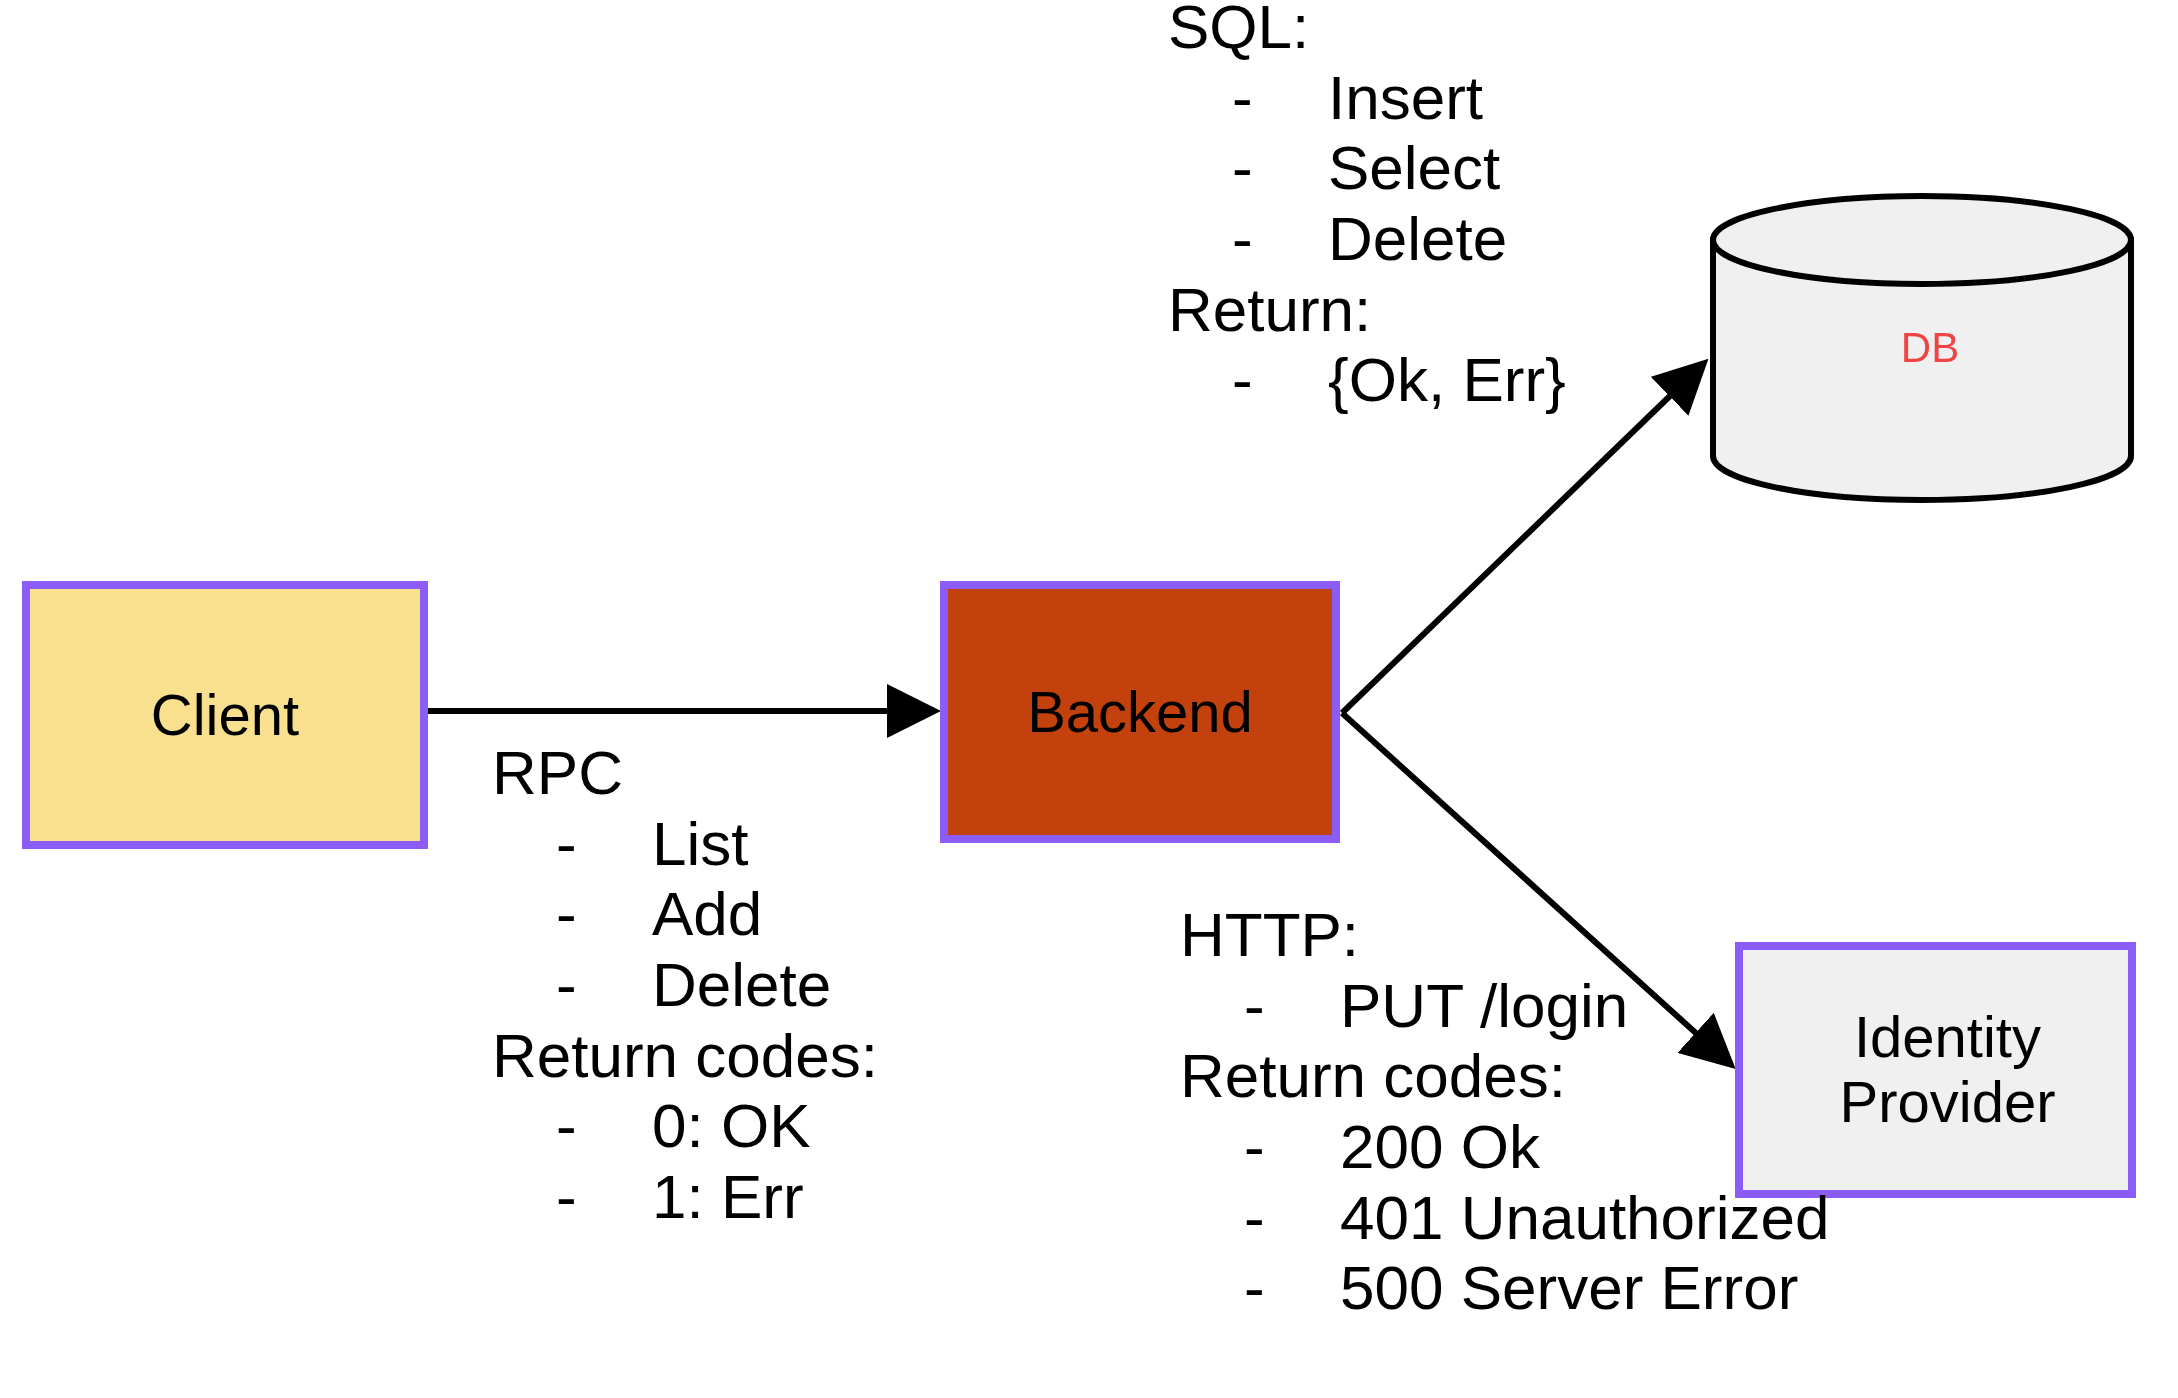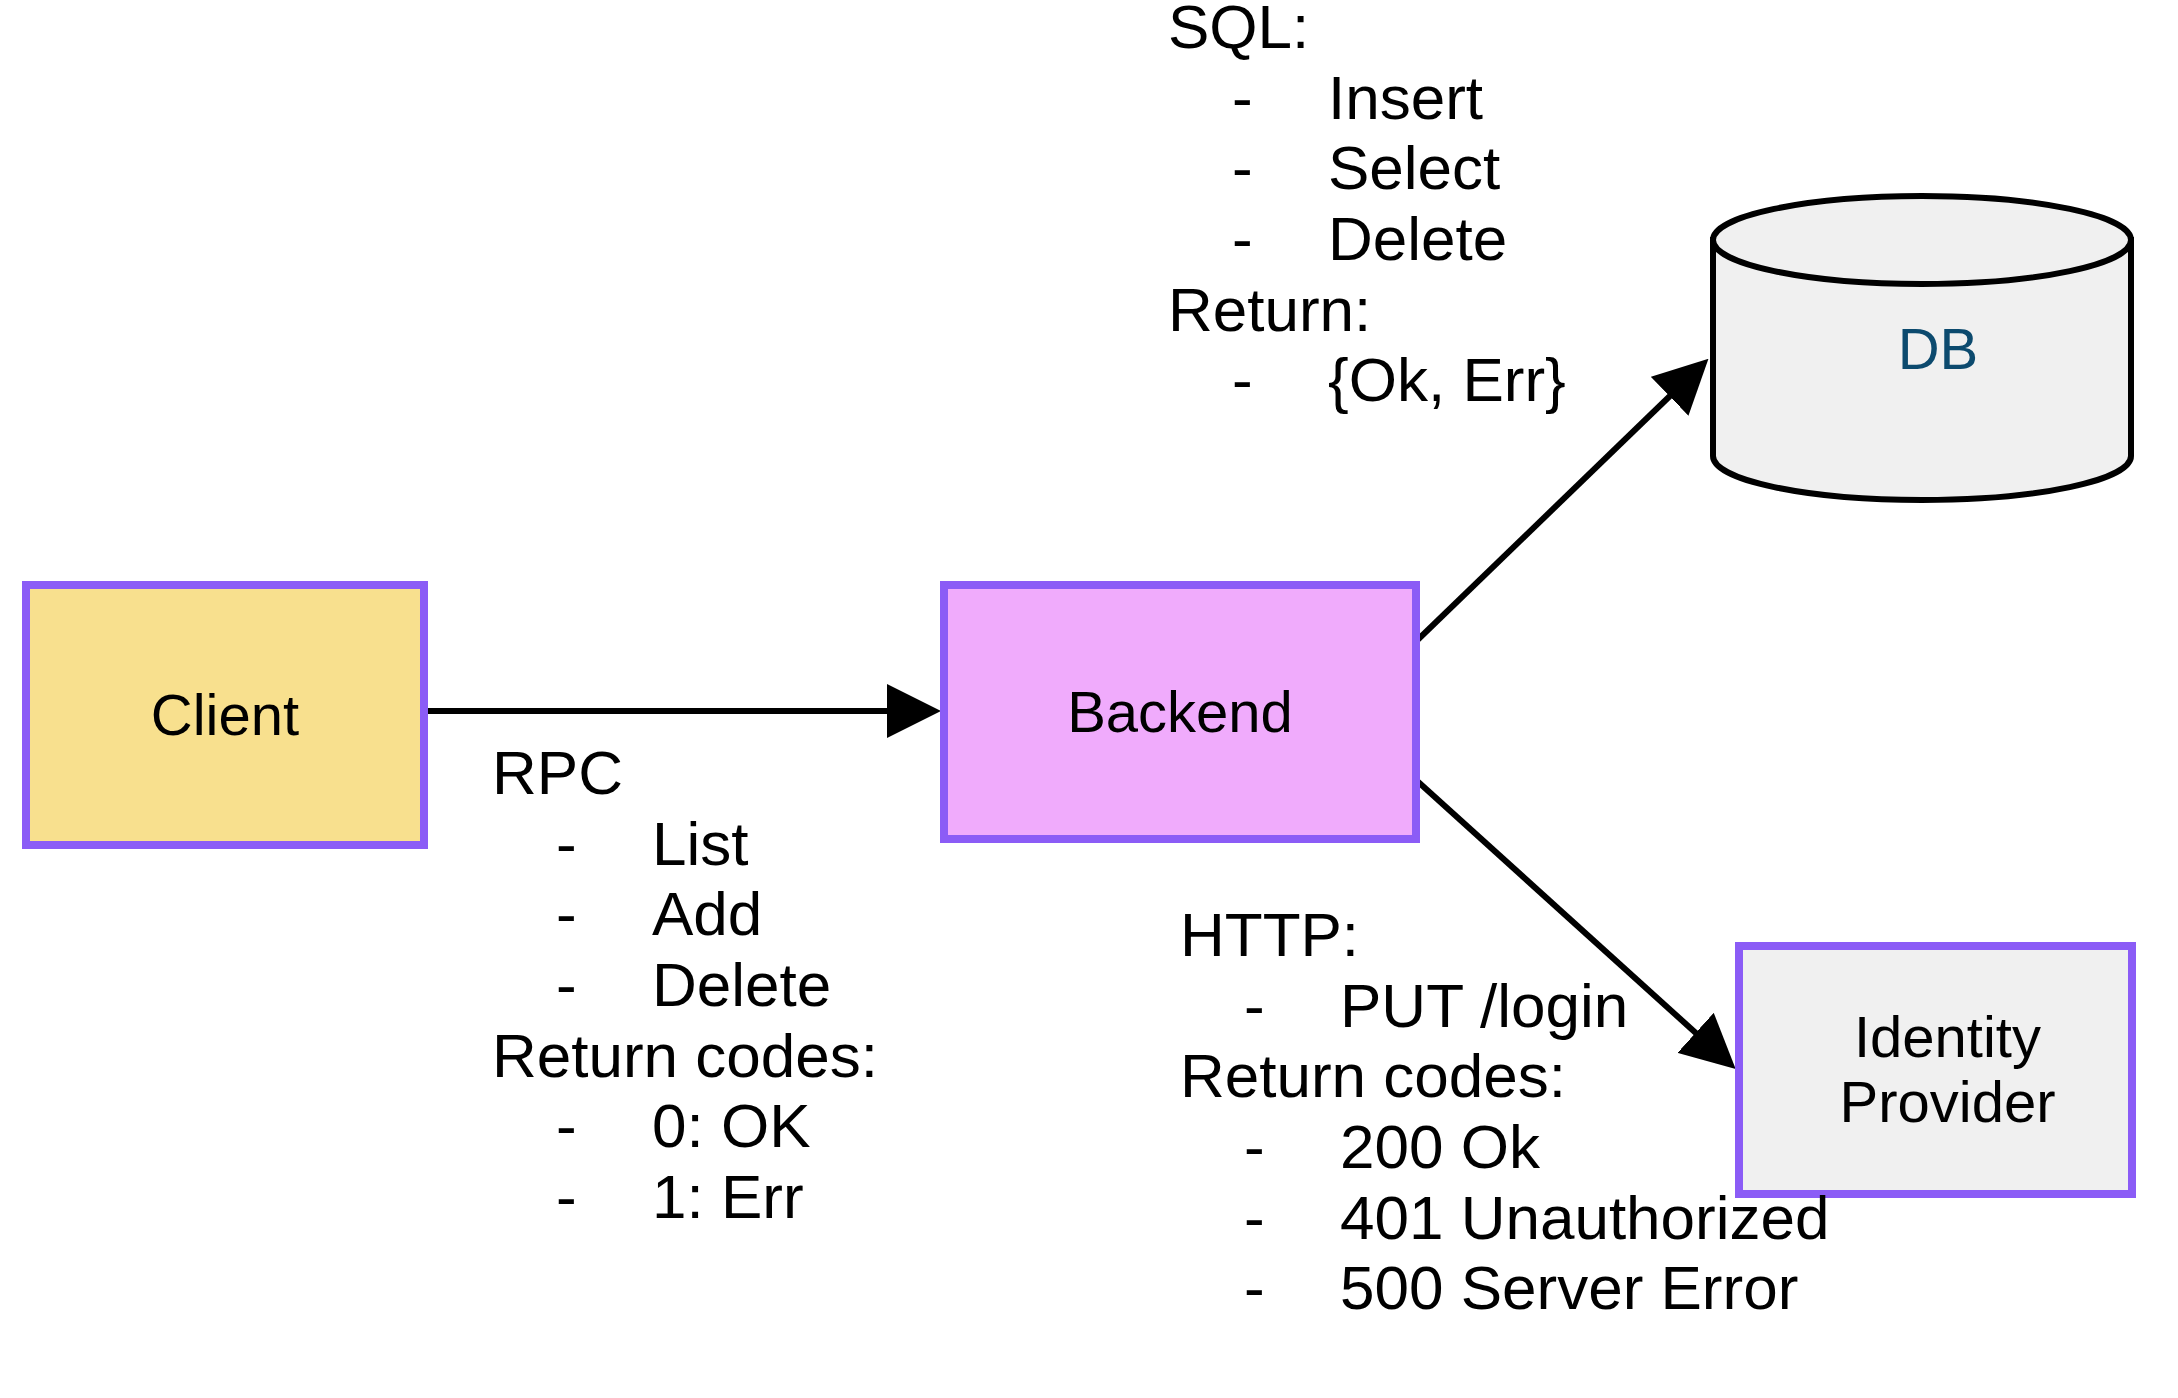--- a/index.html
+++ b/index.html
@@ -38,46 +38,46 @@
     white-space: pre-line;
   }
 
   #client-node {
     left: 22px;  top: 581px;
     width: 406px; height: 268px;
     background: #F8E08E;
   }
   #backend-node {
     left: 940px; top: 581px;
-    width: 480px; height: 262px;
-    background: #f0abfc;
+    width: 400px; height: 262px;
+    background: #c2410c;
   }
   #idp-node {
     left: 1735px; top: 942px;
     width: 401px; height: 256px;
     background: #F0F0F0;
     padding-left: 24px;
   }
 
   
   #db-node {
     position: absolute;
     left: 1708px; top: 192px;
     width: 428px; height: 312px;
   }
   #db-node svg { display: block; }
   #db-label {
     position: absolute;
-    left: 16px; top: 0;
+    left: 8px; top: 0;
     width: 428px; height: 312px;
     display: flex;
     align-items: center;
     justify-content: center;
-    font-size: 58px;
-    color: #0c4a6e;
+    font-size: 42px;
+    color: #ef4444;
   }
 
   
   #arrows {
     position: absolute;
     left: 0; top: 0;
     width: 2178px; height: 1398px;
     pointer-events: none;
   }
 

